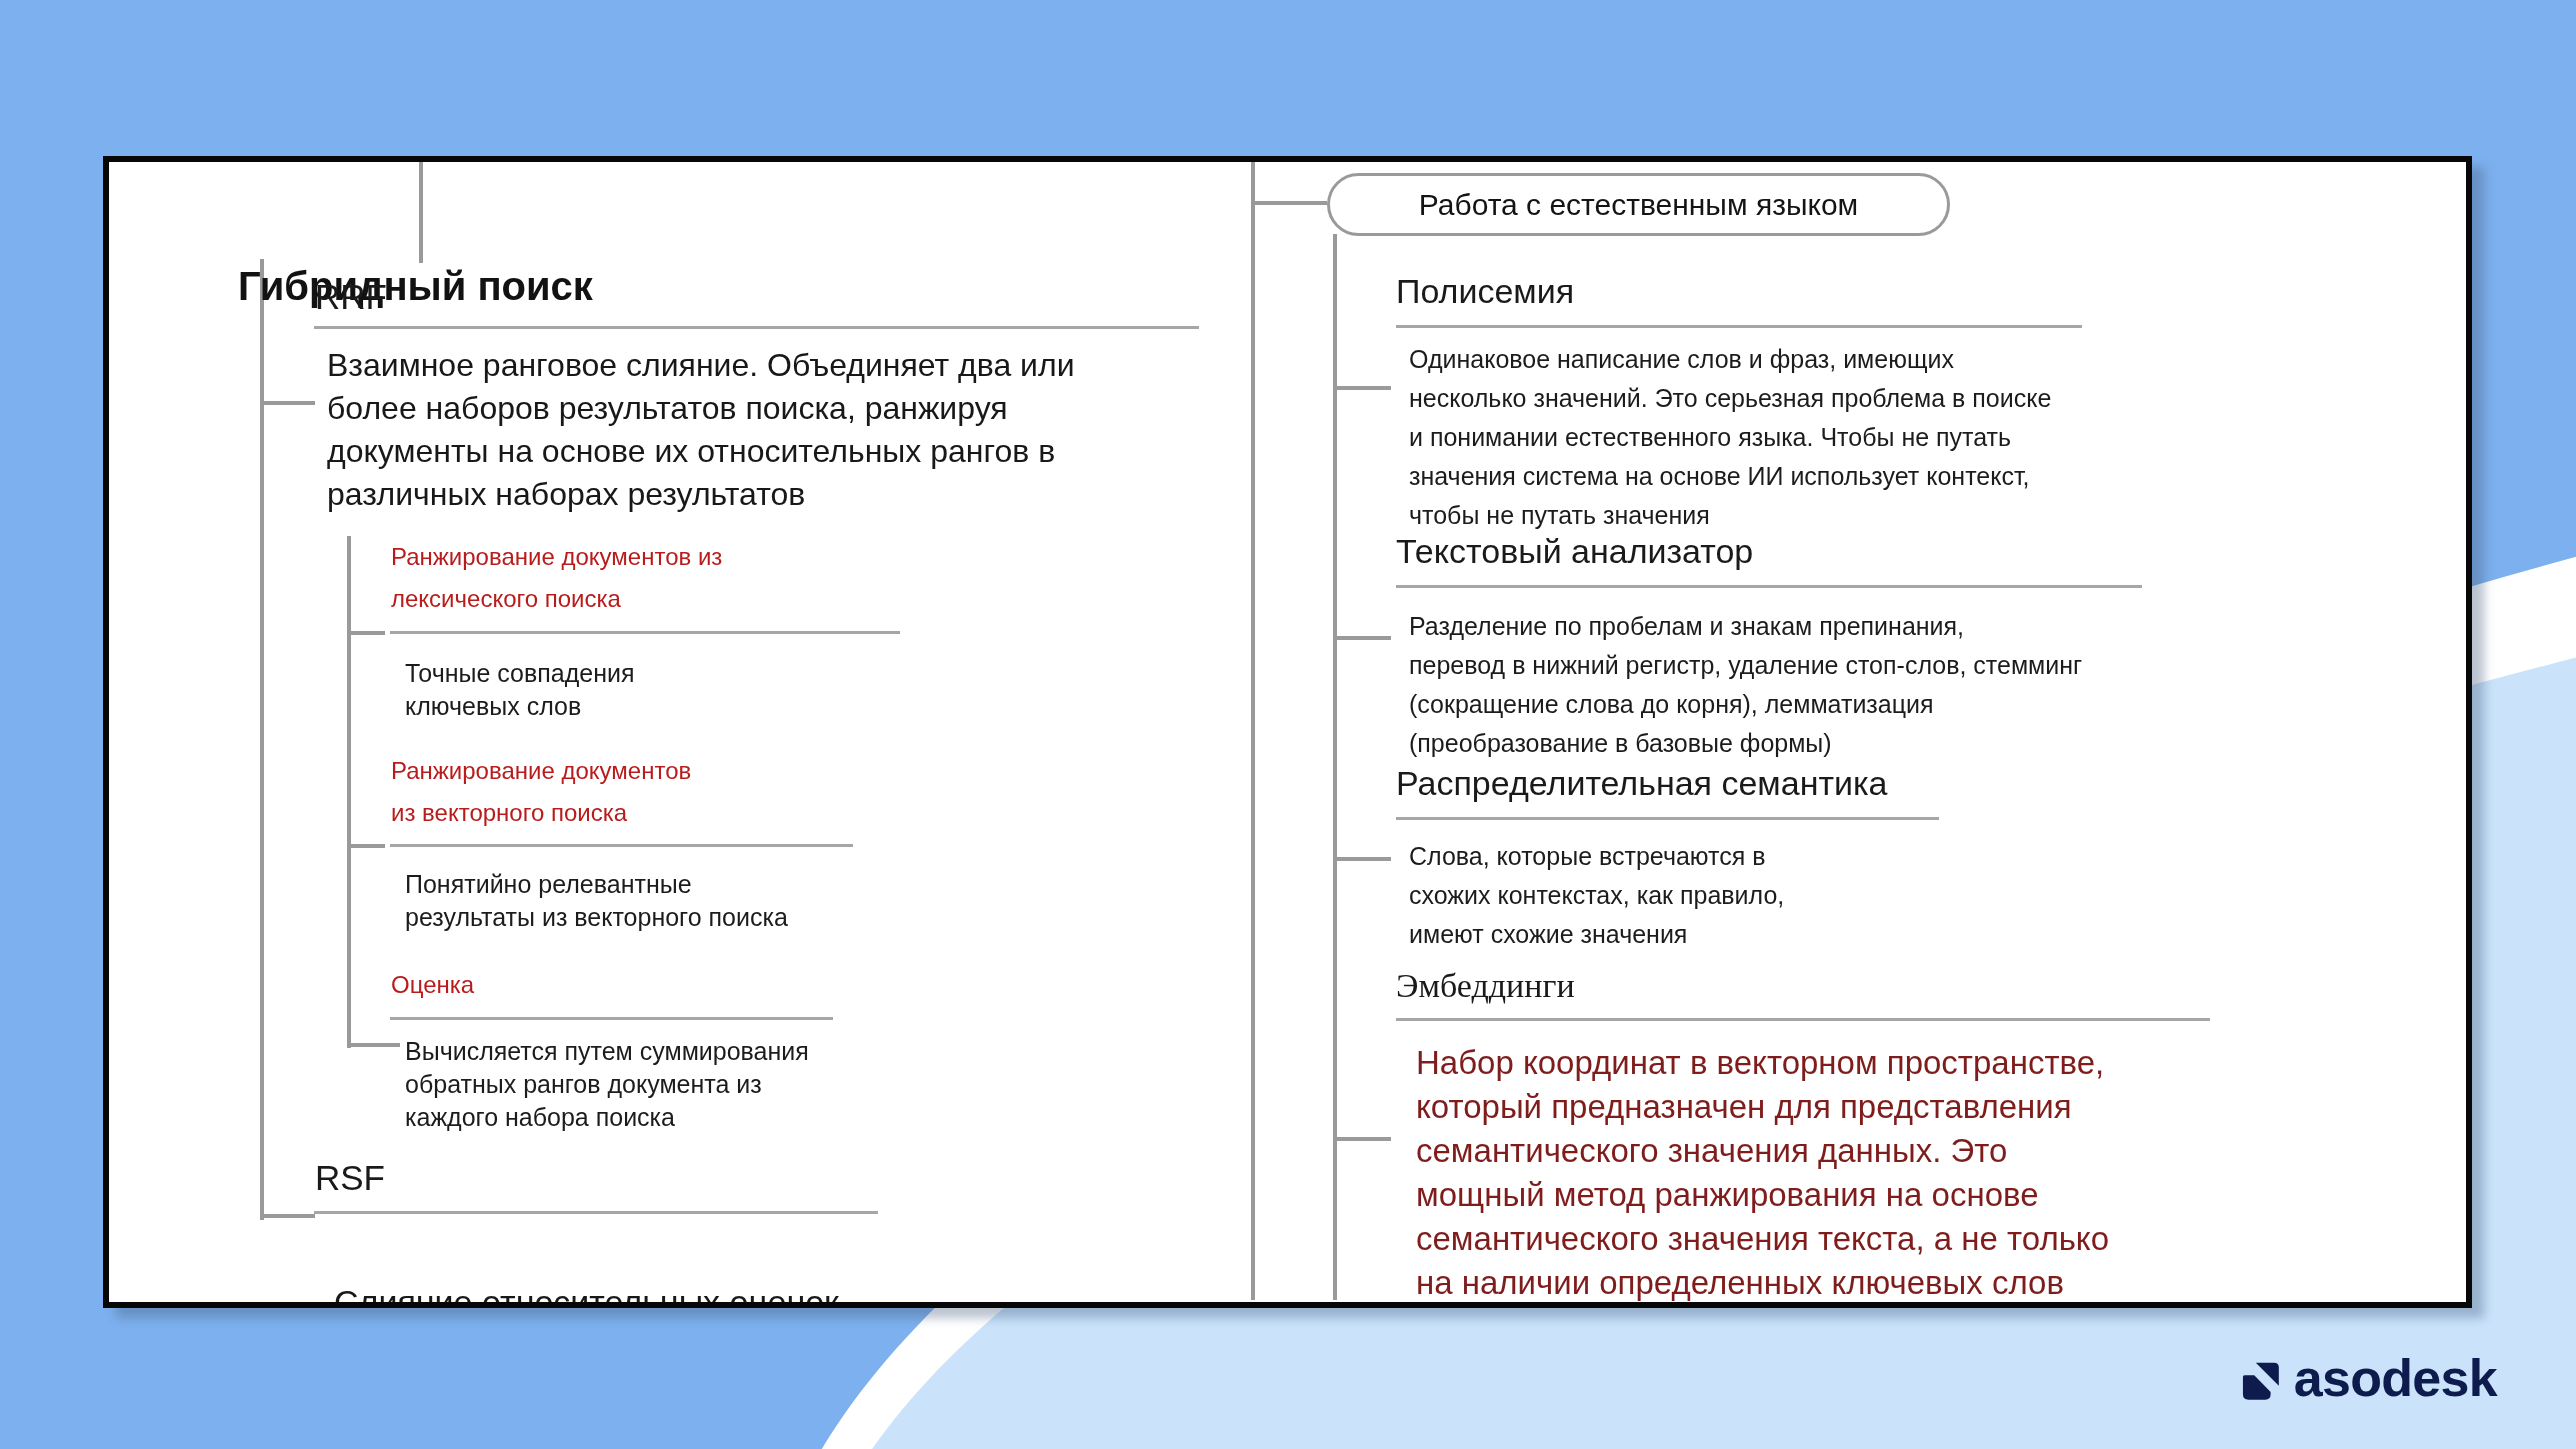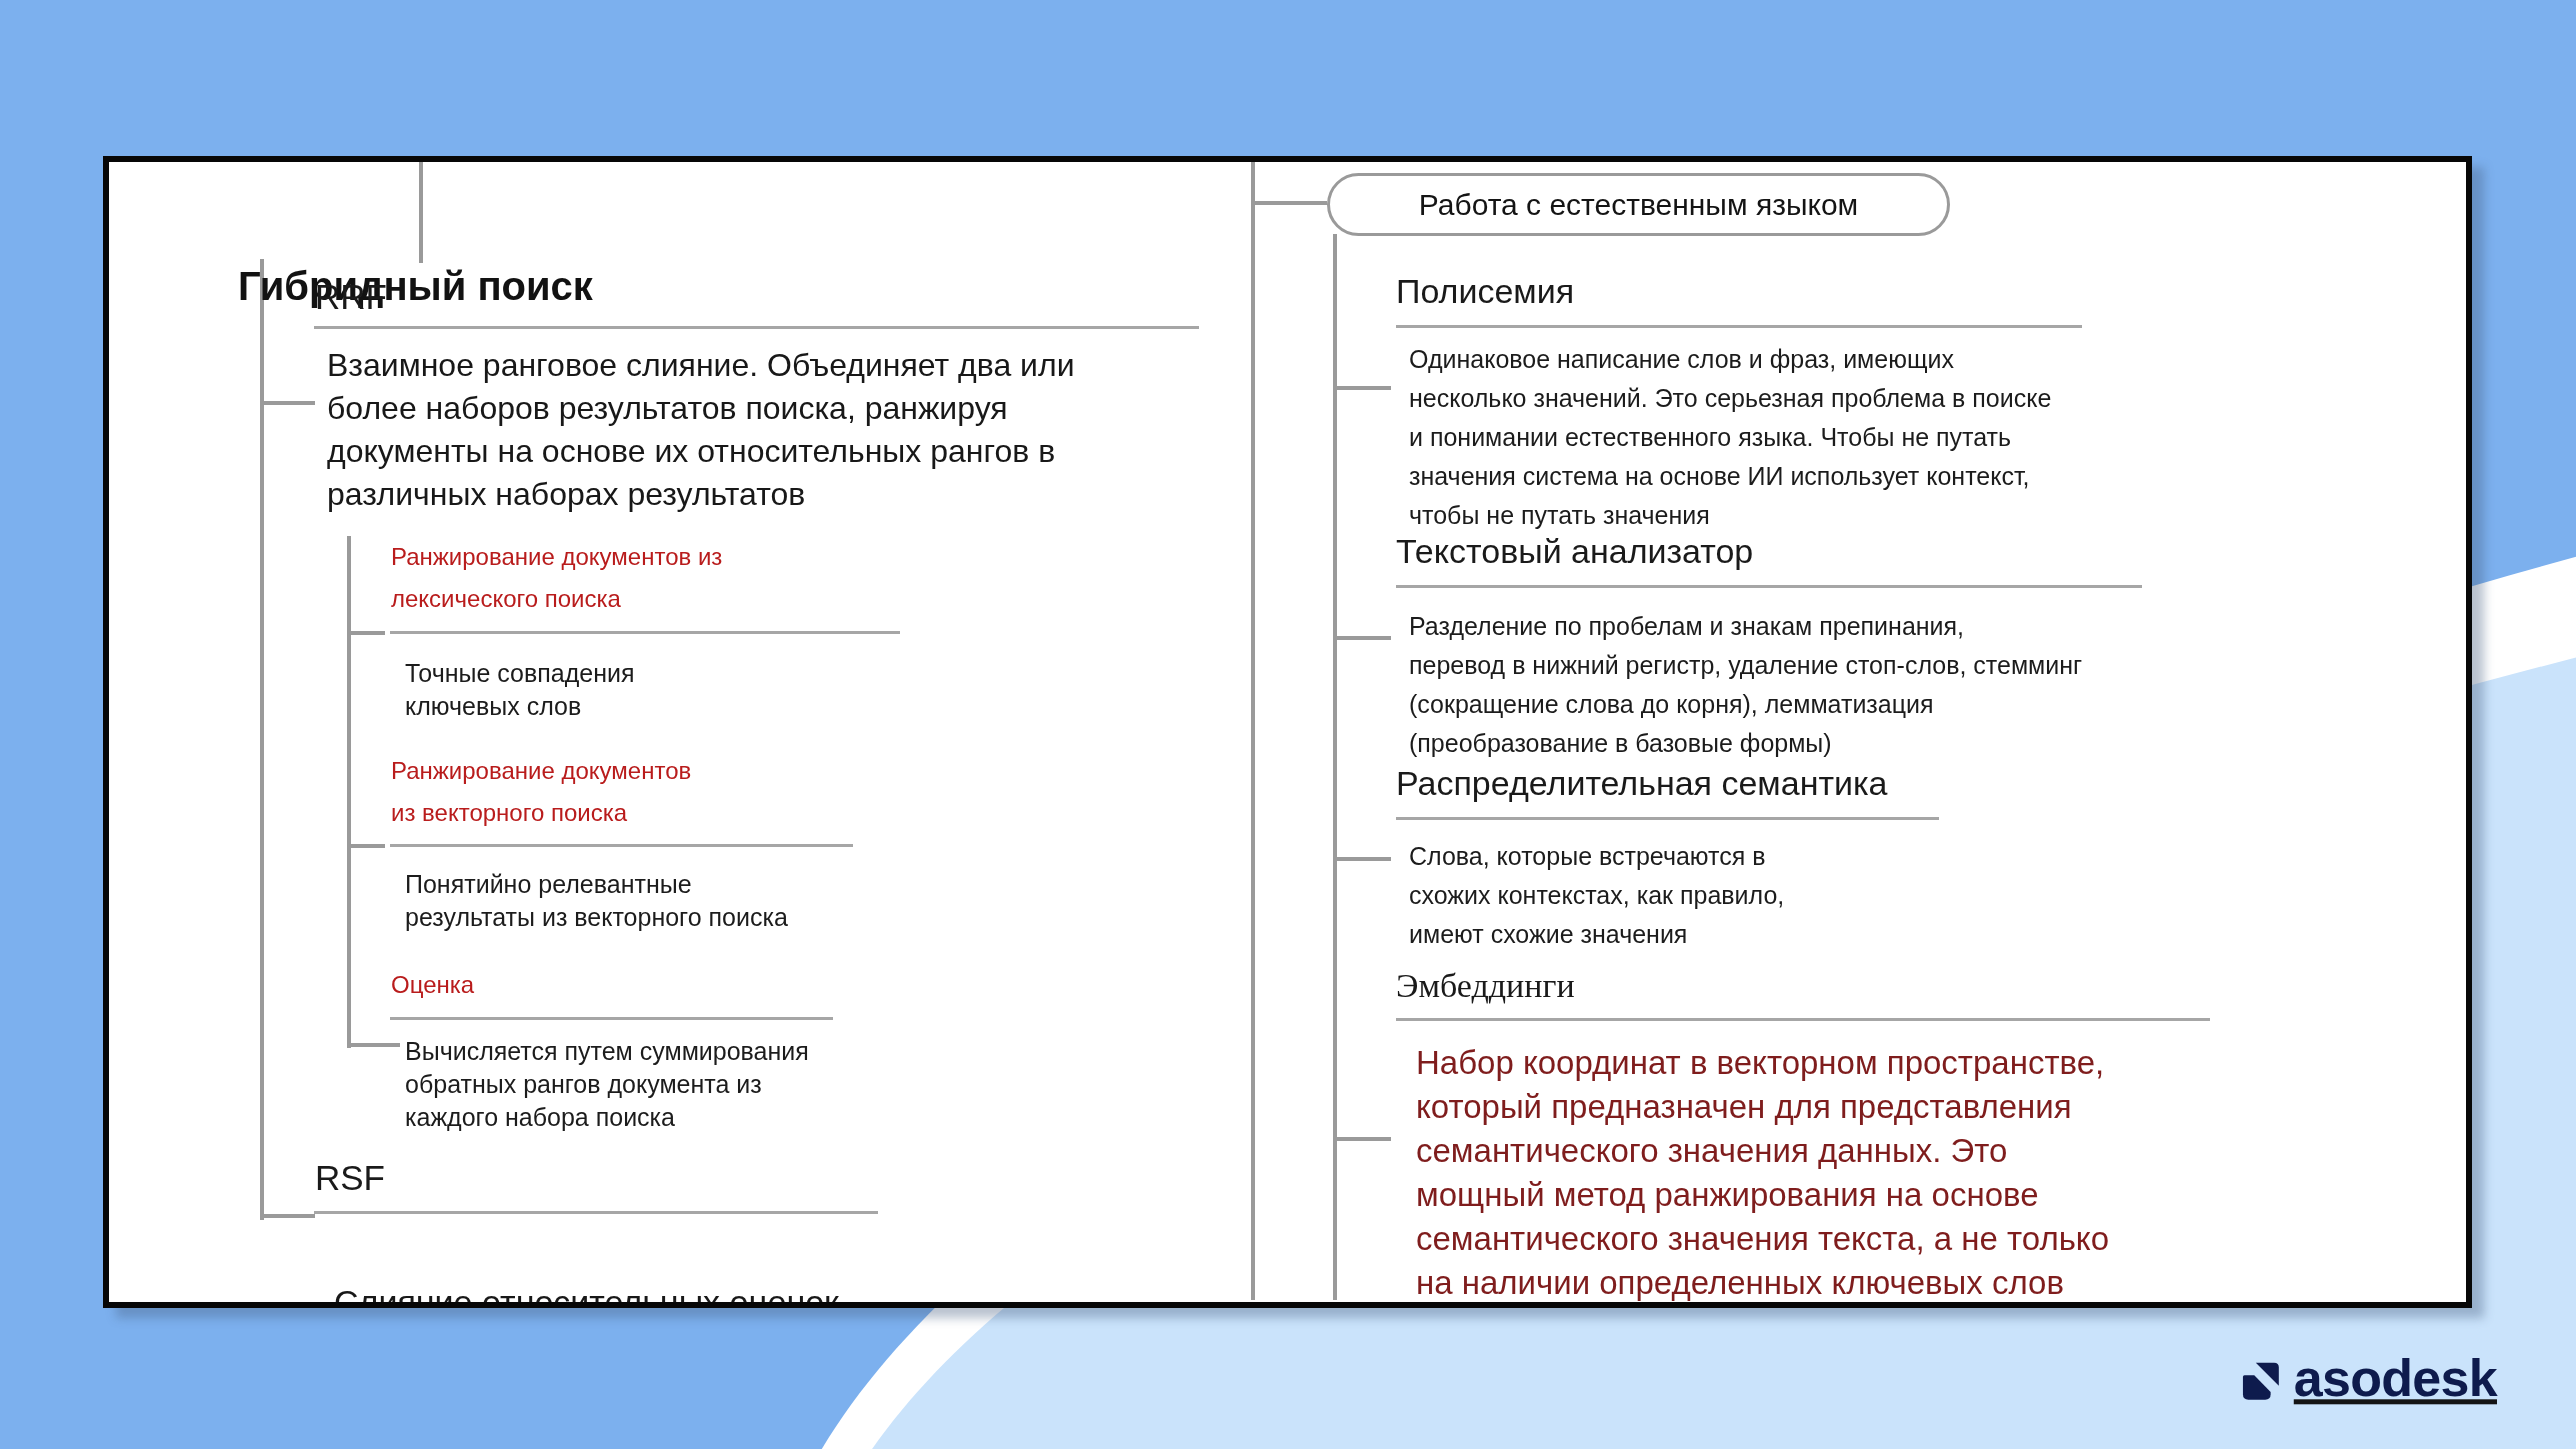--- a/index.html
+++ b/index.html
@@ -25,21 +25,21 @@
   .p-big2{font-size:33px;line-height:44px;color:#7f1d1d;}
   .p-sm{font-size:25px;line-height:33px;color:#1c1c1c;}
   .p-sm2{font-size:25px;line-height:39px;color:#1c1c1c;}
   .p-med{font-size:34px;line-height:39px;color:#181818;margin-top:48px;}
 
   .pill{position:absolute;left:1218px;top:11.4px;width:623px;height:63px;
         box-sizing:border-box;border:3.4px solid #9a9a9a;border-radius:34px;
         background:#fff;display:flex;align-items:center;justify-content:center;
         font-size:30px;color:#141414;white-space:nowrap;}
 
-  .logo{position:absolute;right:79px;bottom:48px;display:flex;align-items:center;gap:14px;text-decoration:underline;}
+  .logo{position:absolute;right:79px;bottom:48px;display:flex;align-items:center;gap:14px;}
   .logo svg{width:39px;height:39px;display:block;}
   .logo-text{font-size:52px;font-weight:bold;color:#0e1b4d;letter-spacing:-0.7px;line-height:39px;
              transform:translateY(-2.7px);}
 </style>
 </head>
 <body>
 
 <div class="canvas">
 
   <svg class="bg" viewBox="0 0 3840 2160" preserveAspectRatio="none">

